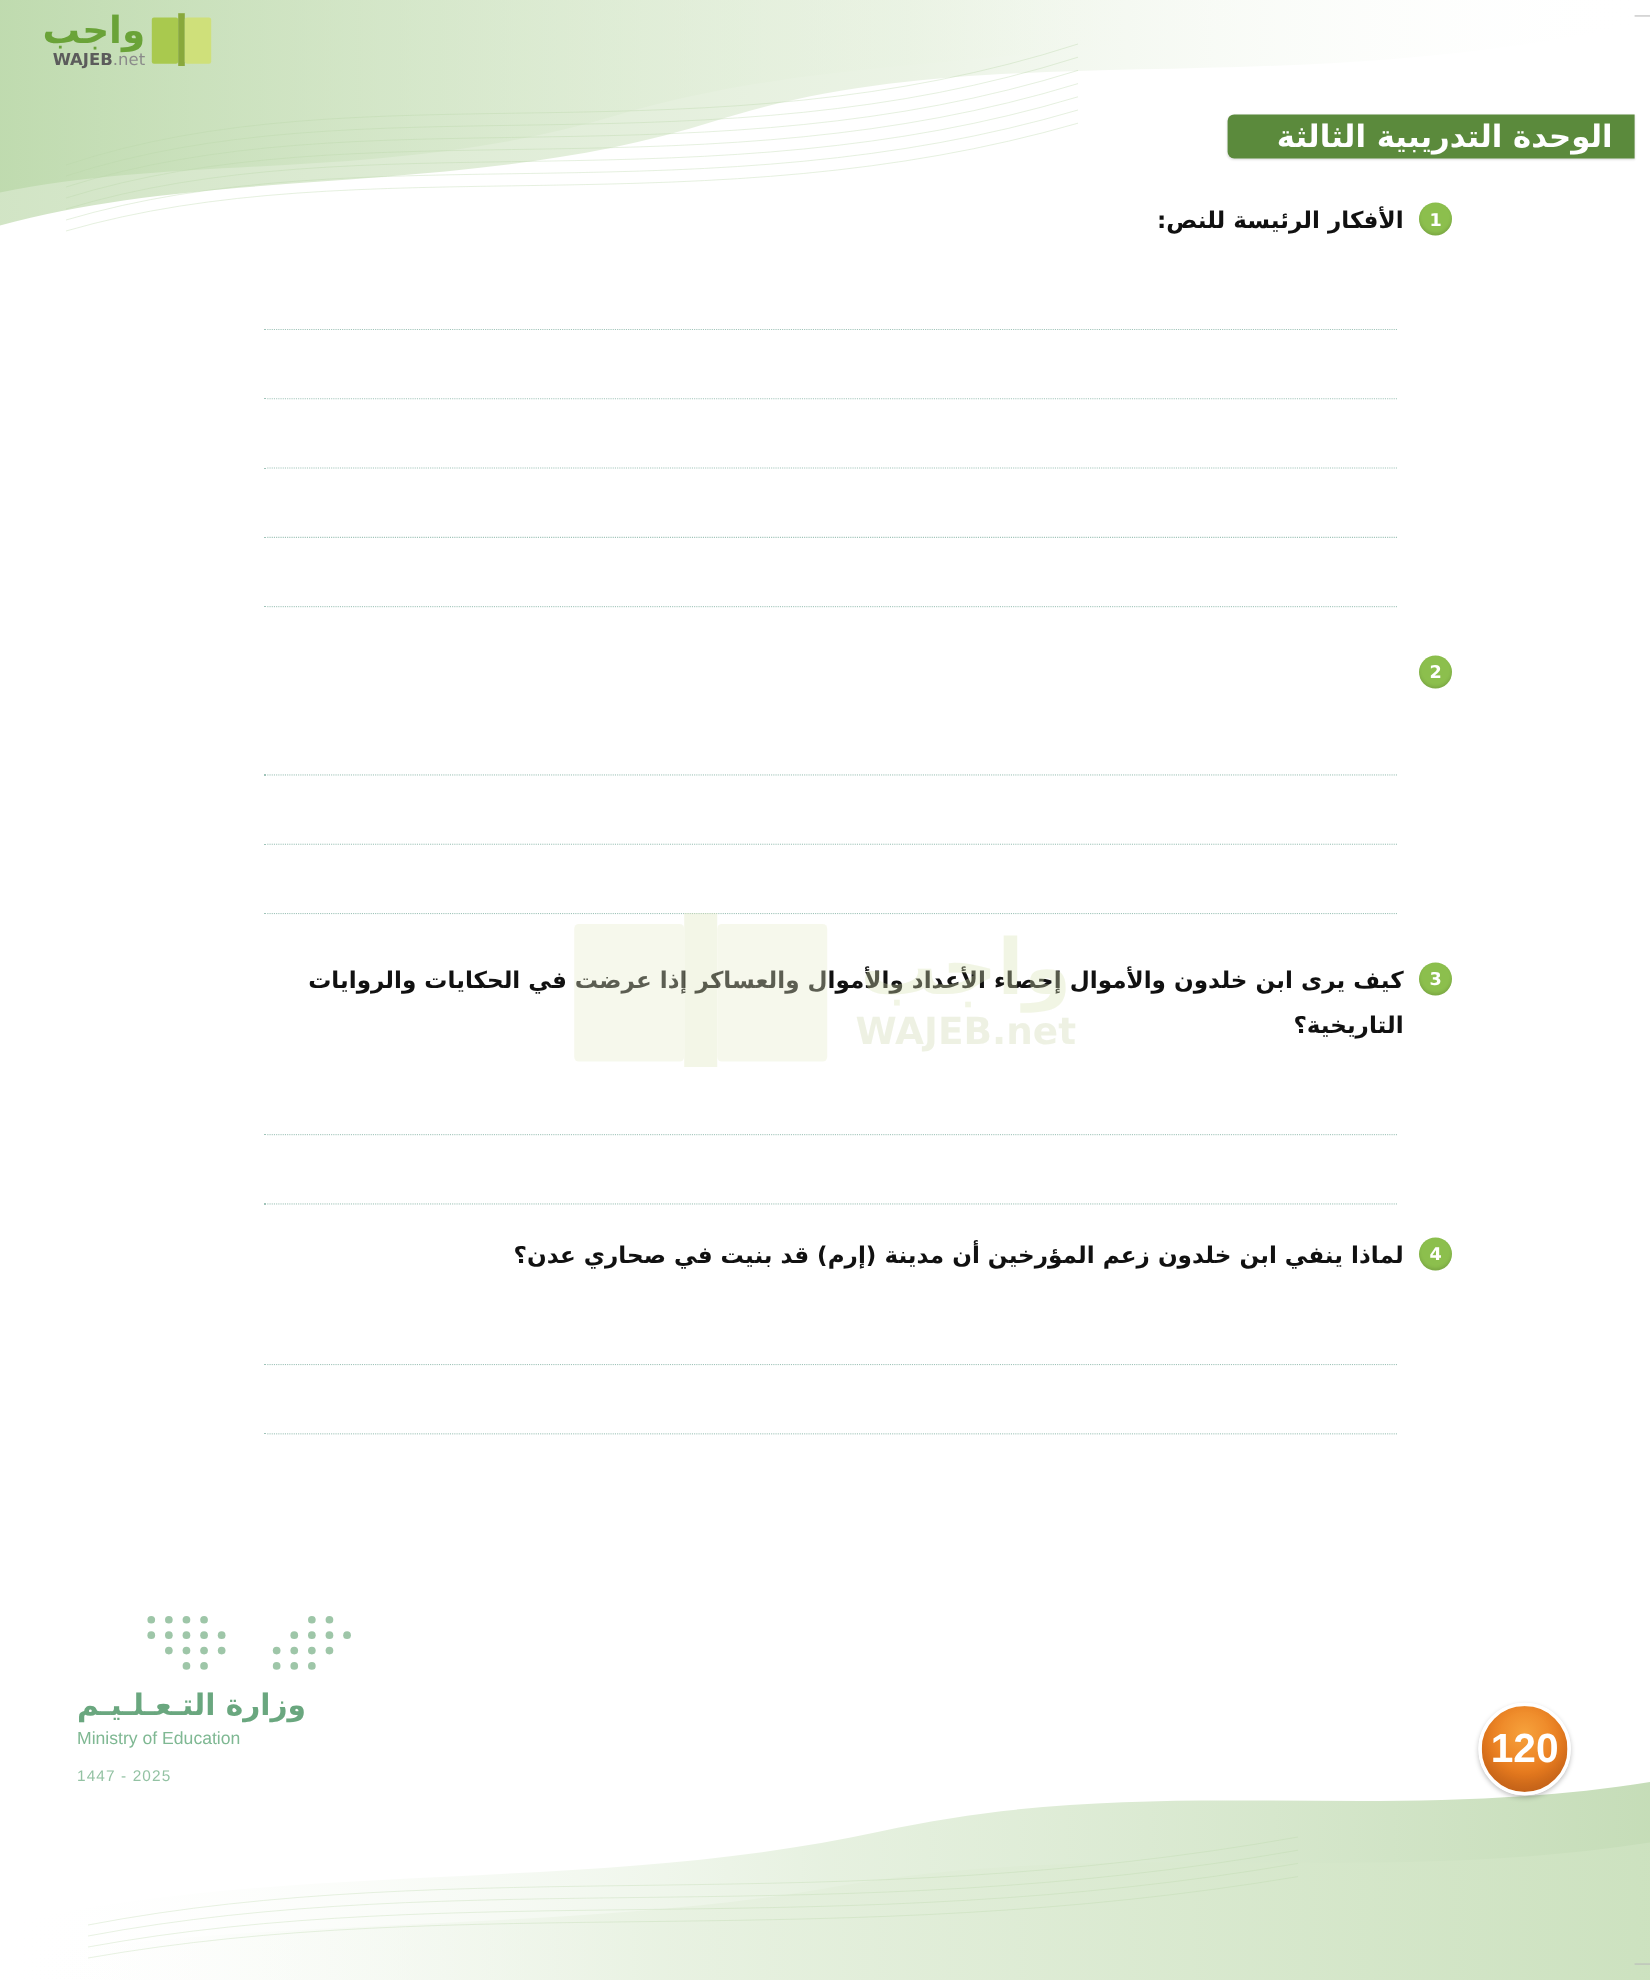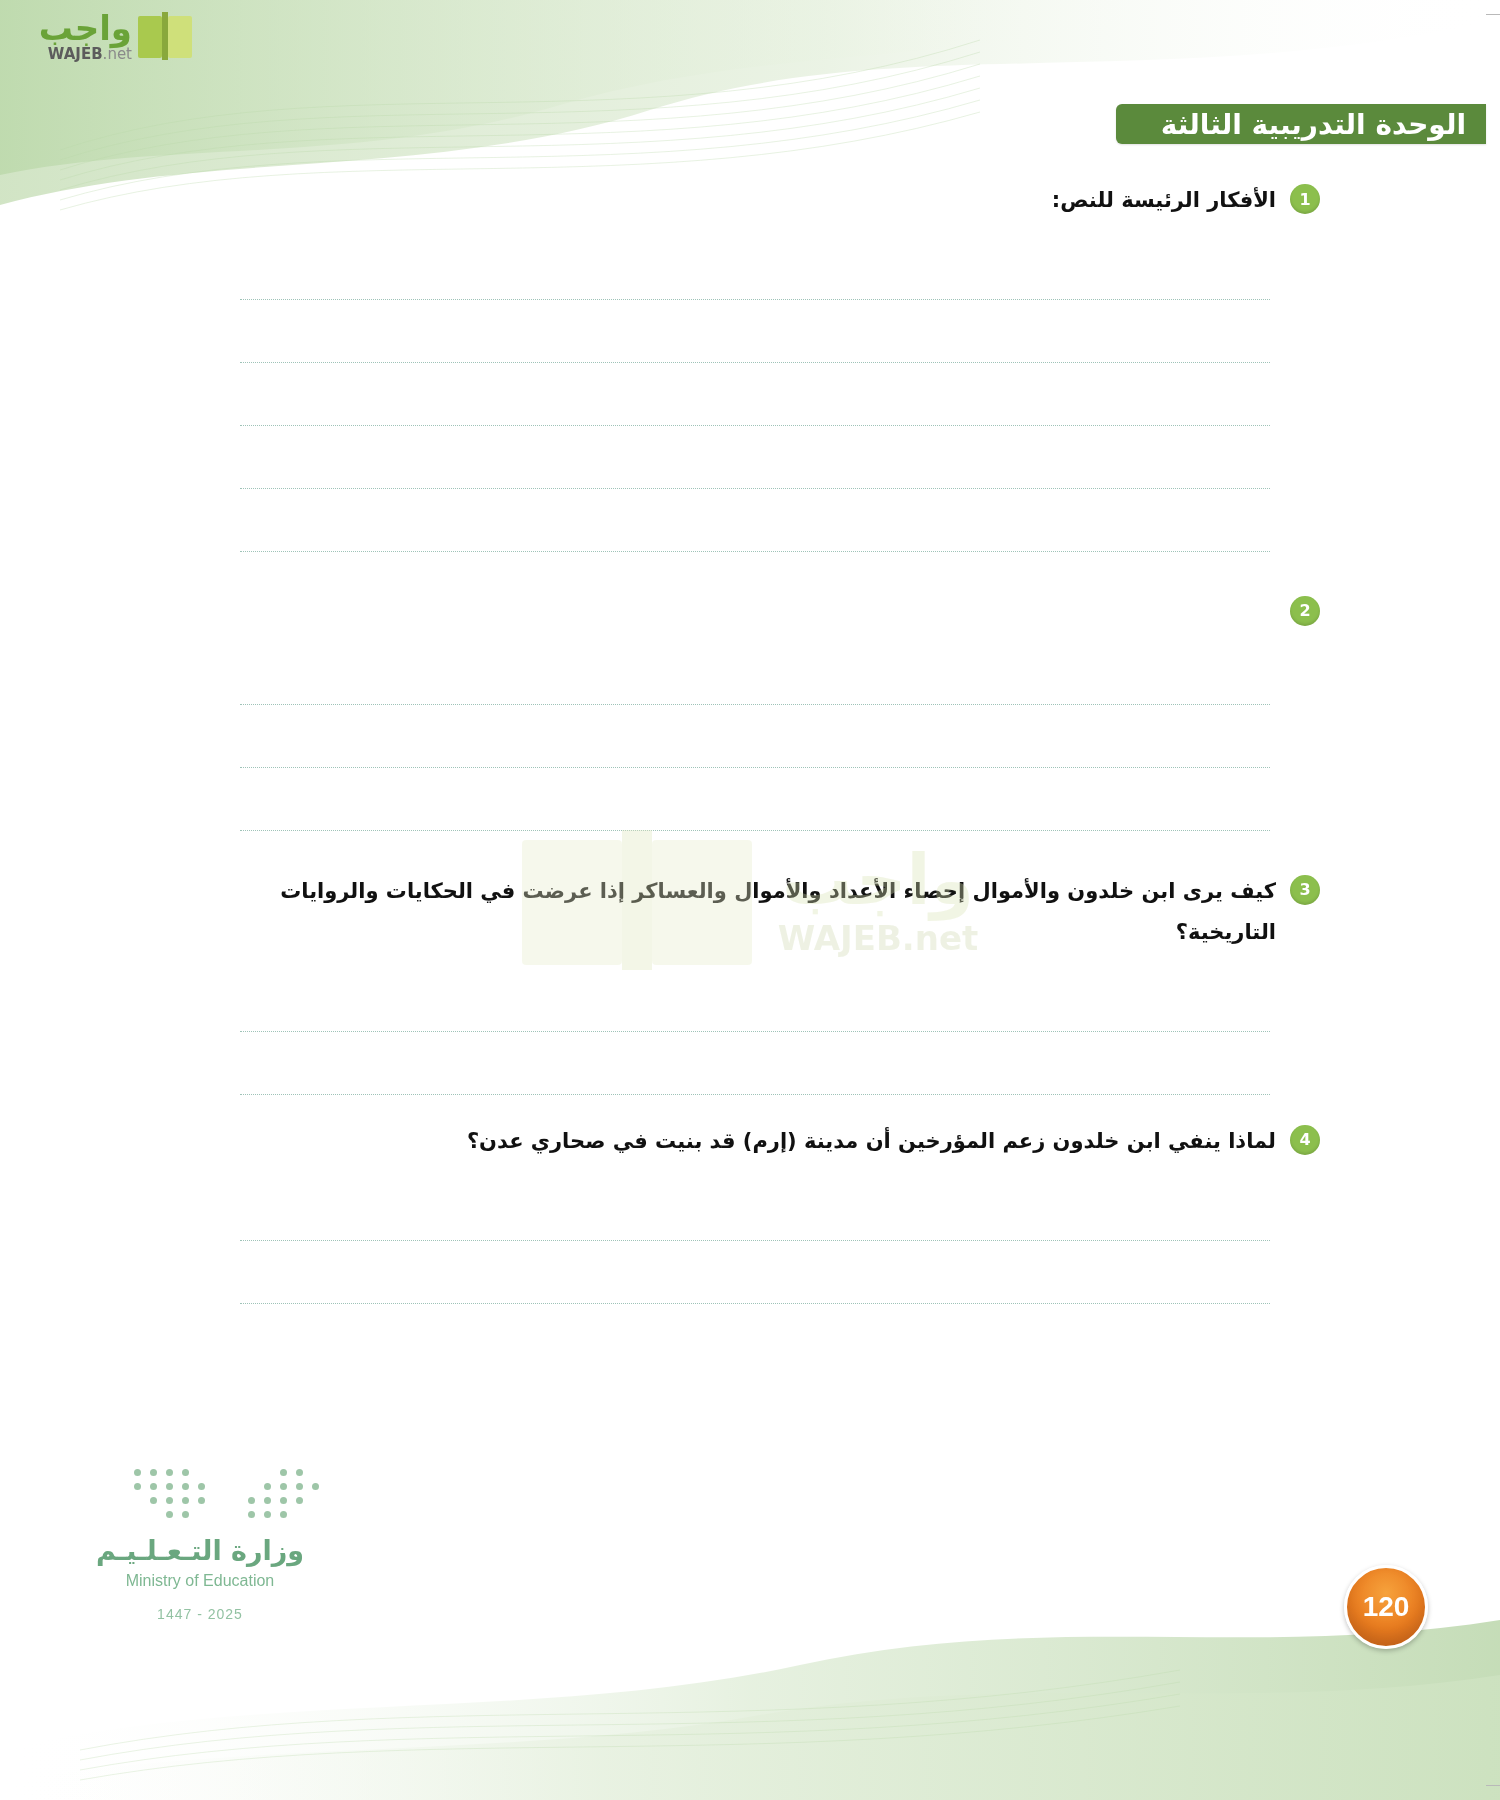--- a/index.html
+++ b/index.html
@@ -256,21 +256,21 @@
     background: #dfe7bd;
   }
 
   
   .moe-block {
     position: absolute;
     left: 70px;
     bottom: 178px;
     width: 260px;
     z-index: 30;
-    text-align: center;
+    text-align: left;
   }
   .moe-dots {
     width: 200px;
     height: 62px;
     position: relative;
     margin-bottom: 10px;
   }
   .moe-dots i {
     position: absolute;
     width: 7px;
@@ -296,32 +296,32 @@
     font-size: 14px;
     color: #93c2a3;
     margin-top: 16px;
     font-family: "Liberation Sans", sans-serif;
     letter-spacing: 1px;
   }
 
   .page-badge {
     position: absolute;
     right: 72px;
-    bottom: 151px;
+    bottom: 168px;
     width: 78px;
     height: 78px;
     border-radius: 50%;
     background: radial-gradient(circle at 50% 32%, #f6a23c 0%, #ea7c1f 55%, #d2651a 100%);
     border: 3px solid #ffffff;
     box-shadow: 0 2px 5px rgba(0,0,0,0.25), inset 0 -10px 16px rgba(0,0,0,0.12);
     display: flex;
     align-items: center;
     justify-content: center;
     color: #ffffff;
-    font-size: 28px;
+    font-size: 37px;
     font-weight: bold;
     z-index: 35;
     font-family: "Liberation Sans", sans-serif;
   }
 </style>
 </head>
 <body>
 
 <div class="page">
 

